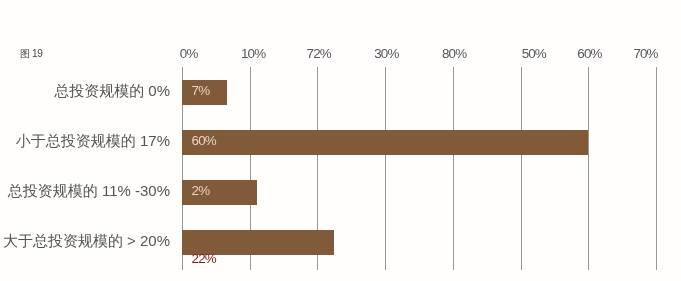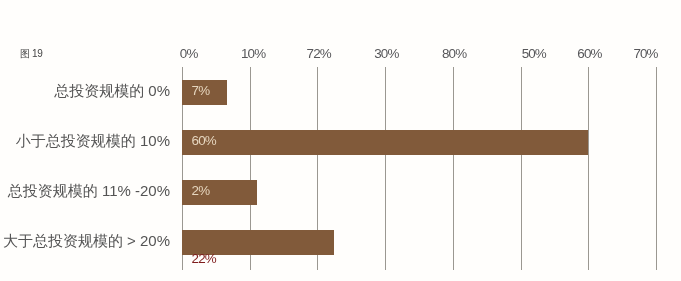--- a/index.html
+++ b/index.html
@@ -61,22 +61,22 @@
       <div class="gridline" style="left: 338.5px; background: rgb(155, 152, 145);"></div>
       <div class="x-tick-label" style="left: 327.667px; top: -20px; margin-left: 12px;">50%</div>
       <div class="gridline" style="left: 406.2px; background: rgb(155, 152, 145);"></div>
       <div class="x-tick-label" style="left: 395.367px; top: -20px;">60%</div>
       <div class="gridline" style="left: 473.9px; background: rgb(155, 152, 145);"></div>
       <div class="x-tick-label" style="left: 451.434px; top: -20px;">70%</div>
     </div>
 
   <div id="category-column">
       <div class="category-label" style="top: 85.3px; color: rgb(84, 84, 84);">总投资规模的 0%</div>
-      <div class="category-label" style="top: 135.3px; color: rgb(84, 84, 84);">小于总投资规模的 10%</div>
-      <div class="category-label" style="top: 185.4px; color: rgb(84, 84, 84);">总投资规模的 11% -20%</div>
+      <div class="category-label" style="top: 135.3px; color: rgb(84, 84, 84);">小于总投资规模的 17%</div>
+      <div class="category-label" style="top: 185.4px; color: rgb(84, 84, 84);">总投资规模的 11% -30%</div>
       <div class="category-label" style="top: 235.4px; color: rgb(84, 84, 84);">大于总投资规模的 &gt; 20%</div>
     </div>
 
   <div id="bar-series">
       <div class="bar" style="top: 80.3px; left: 182px; height: 24.4px; width: 45.359px; background: rgb(129, 90, 58);"></div>
       <div class="bar-value-label" style="left: 191.6px; top: 83.9px; color: rgb(230, 214, 191);">7%</div>
       <div class="bar" style="top: 130.3px; left: 182px; height: 24.4px; width: 406.2px; background: rgb(129, 90, 58);"></div>
       <div class="bar-value-label" style="left: 191.6px; top: 133.9px; color: rgb(230, 214, 191);">60%</div>
       <div class="bar" style="top: 180.4px; left: 182px; height: 24.4px; width: 75.147px; background: rgb(129, 90, 58);"></div>
       <div class="bar-value-label" style="left: 191.6px; top: 184px; color: rgb(230, 214, 191);">2%</div>

